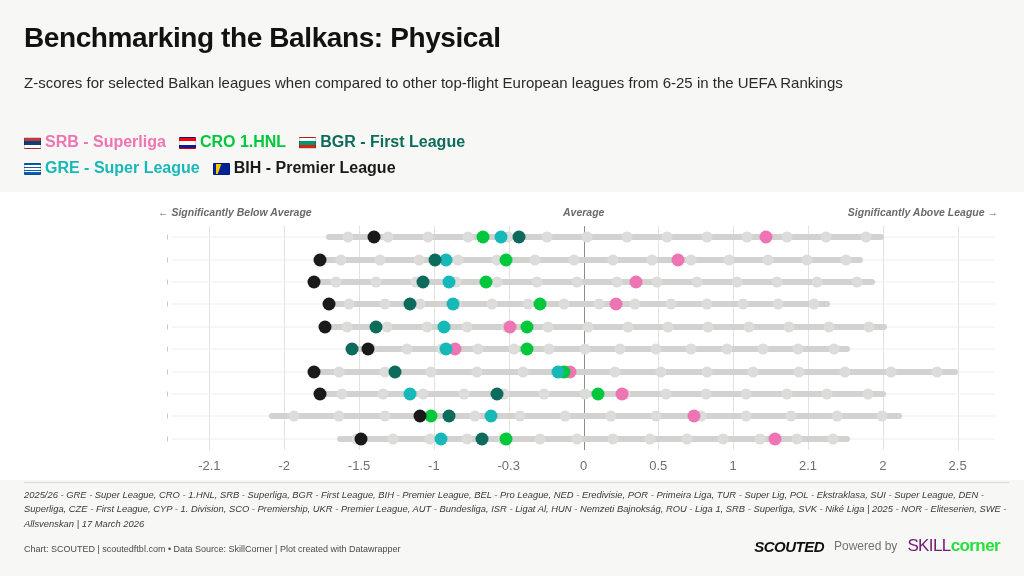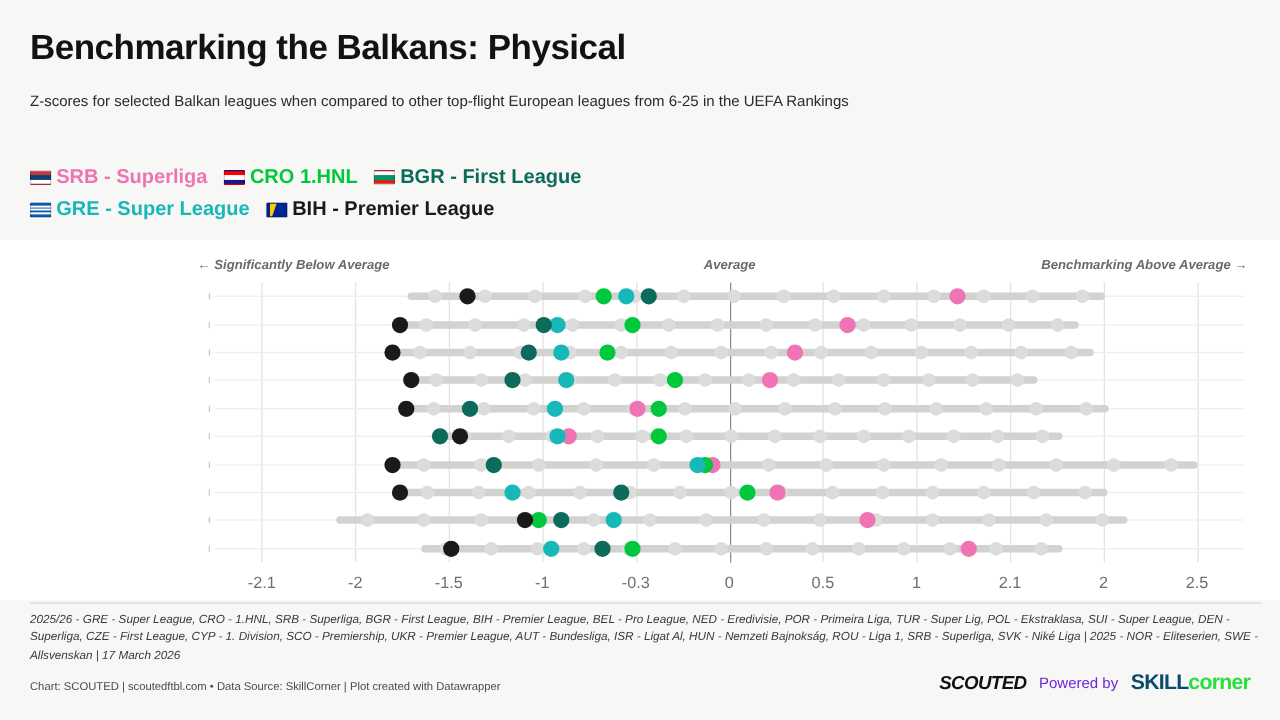--- a/index.html
+++ b/index.html
@@ -14,21 +14,21 @@
   .page{position:relative;width:1024px;height:576px;}
 
   
   .title{
     position:absolute;left:24px;top:22px;
     font-size:28px;font-weight:bold;letter-spacing:-0.4px;
     color:#121212;
   }
   .subtitle{
     position:absolute;left:24px;top:72px;width:930px;
-    font-size:12px;line-height:1.5;color:#2a2a2a;
+    font-size:15px;line-height:1.5;color:#2a2a2a;
   }
   .legend{
     position:absolute;left:24px;top:130px;width:800px;
     font-size:16px;font-weight:bold;line-height:1.55;
   }
   .legend .li{display:inline-block;margin-right:13px;white-space:nowrap;}
   .legend .fl{display:inline-block;width:17px;height:12px;margin-right:4px;
     vertical-align:-1px;border:0.5px solid rgba(0,0,0,.18);box-sizing:border-box;
     border-radius:1px;overflow:hidden;position:relative;}
   .legend .lbl{vertical-align:1px;}
@@ -64,43 +64,43 @@
   .xtick{position:absolute;top:232px;font-size:13px;color:#6f6f6f;transform:translateX(-50%);}
 
   
   .notes{
     position:absolute;left:24px;top:488px;width:985px;
     font-size:9.4px;line-height:1.52;font-style:italic;color:#3a3a3a;
   }
   .credit{position:absolute;left:24px;top:544px;font-size:9px;color:#4a4a4a;}
   .brand{position:absolute;right:24px;top:536px;display:flex;align-items:center;gap:10px;}
   .scouted{font-size:15px;font-weight:bold;font-style:italic;letter-spacing:-0.5px;color:#111;}
-  .powered{font-size:12px;color:#6d28d9;}
-  .sc1{font-size:17px;font-weight:bold;color:#0c4a6e;letter-spacing:-0.6px;}
+  .powered{font-size:12px;color:#737373;}
+  .sc1{font-size:17px;font-weight:normal;color:#701a75;letter-spacing:-0.6px;}
   .sc2{font-size:17px;font-weight:bold;color:#27e03c;letter-spacing:-0.6px;}
   .divider{position:absolute;left:24px;top:482px;width:985px;height:1px;background:#d8d8d6;}
 </style>
 </head>
 <body>
 
 <div class="page">
 
   <div class="title">Benchmarking the Balkans: Physical</div>
 
   <div class="subtitle">
     <div>Z-scores for selected Balkan leagues when compared to other top-flight European leagues from 6-25 in the UEFA Rankings</div>
   </div>
 
   <div class="legend" id="legend"><span class="li"><span class="fl fl-srb"></span><span class="lbl" style="color: rgb(239, 116, 180);">SRB - Superliga</span></span><span class="li"><span class="fl fl-cro"></span><span class="lbl" style="color: rgb(0, 200, 60);">CRO 1.HNL</span></span><span class="li"><span class="fl fl-bgr"></span><span class="lbl" style="color: rgb(13, 107, 91);">BGR - First League</span></span><br><span class="li"><span class="fl fl-gre"></span><span class="lbl" style="color: rgb(23, 184, 184);">GRE - Super League</span></span><span class="li"><span class="fl fl-bih"></span><span class="lbl" style="color: rgb(26, 26, 26);">BIH - Premier League</span></span></div>
 
   <div class="panel"></div>
 
   <div class="axhint l">← Significantly Below Average</div>
   <div class="axhint c">Average</div>
-  <div class="axhint r">Benchmarking Above Average →</div>
+  <div class="axhint r">Significantly Above League →</div>
 
   <div class="plot" id="plot">
       <div class="gridline" style="left: 37.4091px;"></div>
       <div class="xtick" style="left: 37.4091px;">-2.1</div>
       <div class="gridline" style="left: 112.227px;"></div>
       <div class="xtick" style="left: 112.227px;">-2</div>
       <div class="gridline" style="left: 187.045px;"></div>
       <div class="xtick" style="left: 187.045px; text-align: right;">-1.5</div>
       <div class="gridline" style="left: 261.864px;"></div>
       <div class="xtick" style="left: 261.864px;">-1</div>

